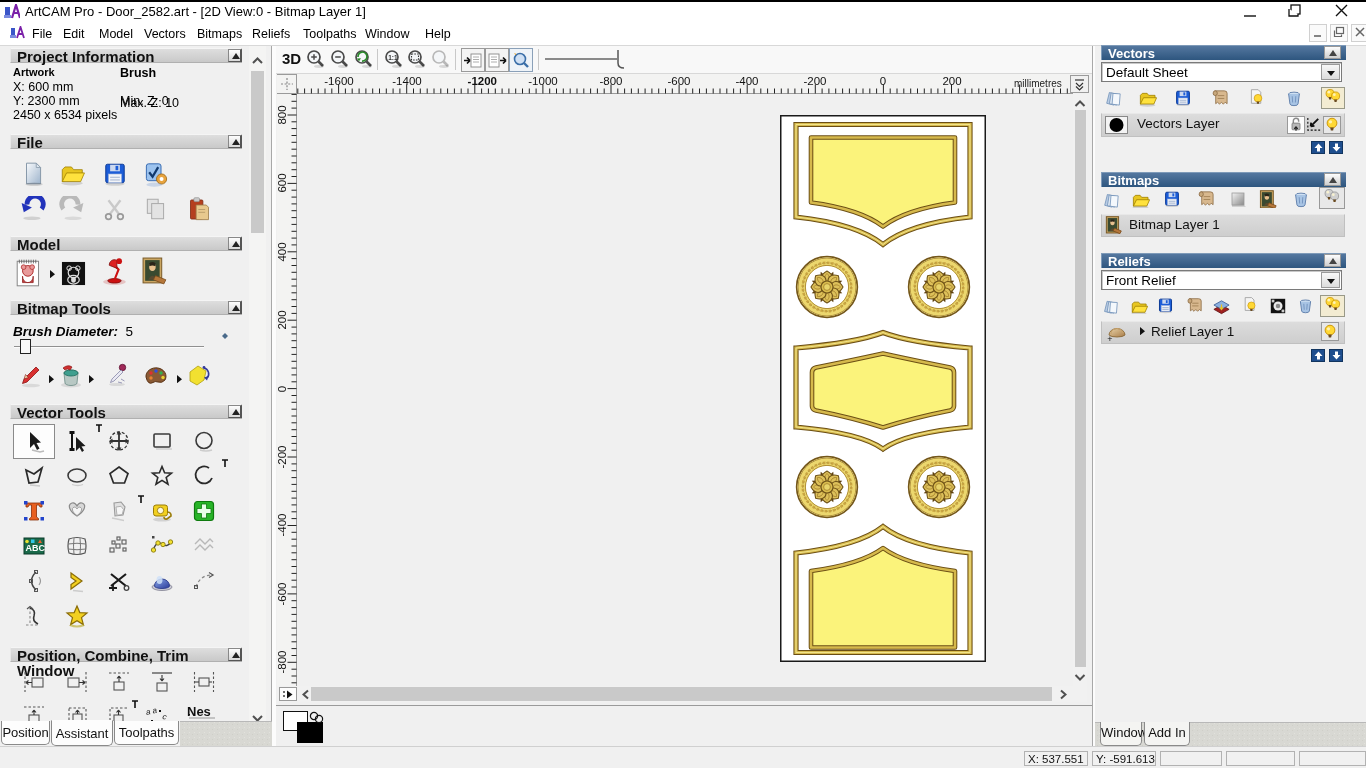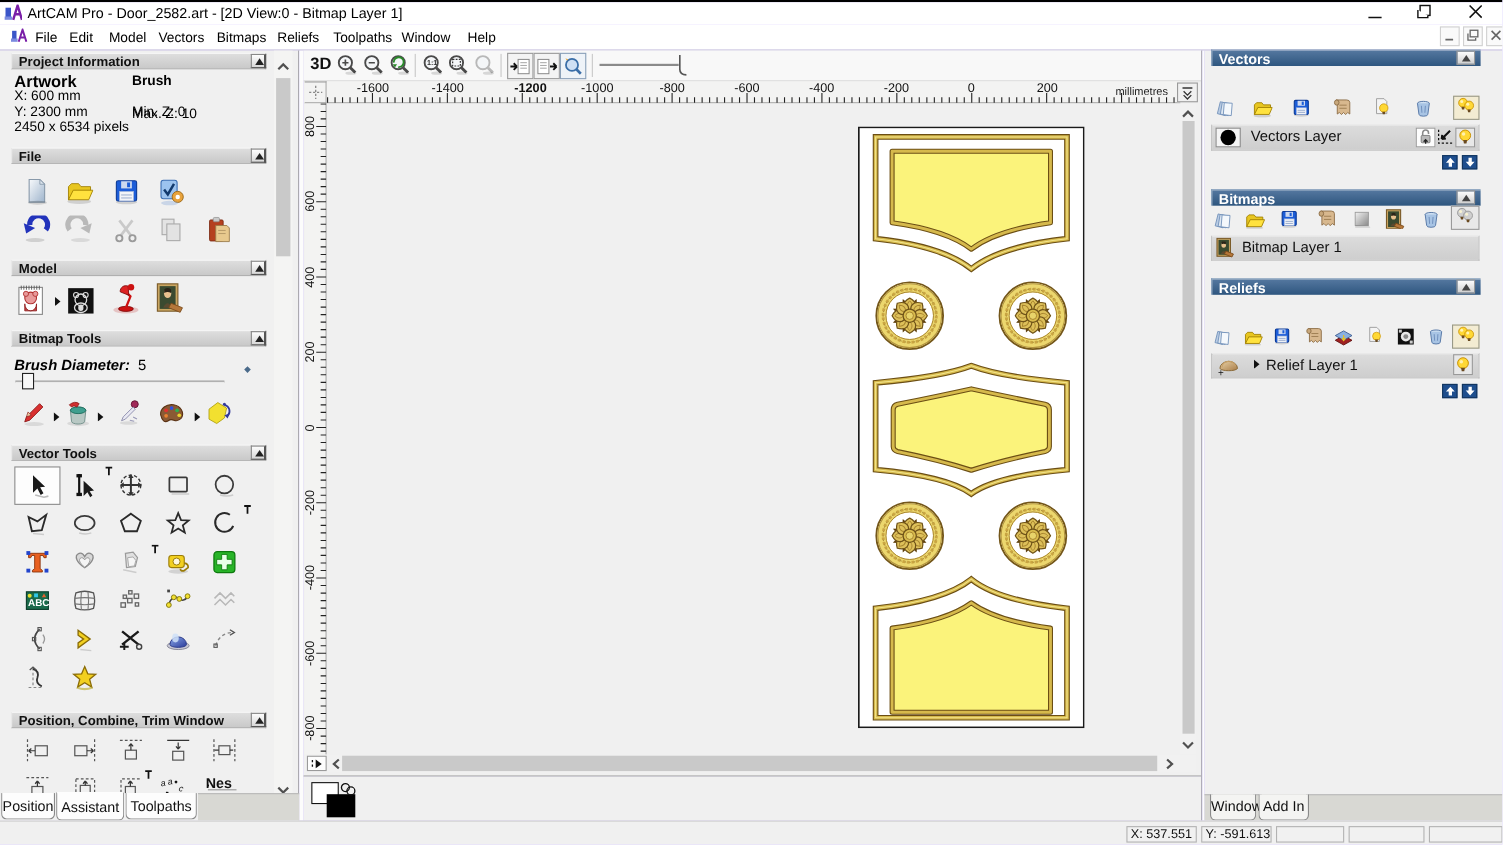--- a/index.html
+++ b/index.html
@@ -1,16 +1,16 @@
 <!DOCTYPE html>
 <html><head><meta charset="utf-8"><style>html,body{margin:0;padding:0;}
 *{box-sizing:border-box;}
 #root{position:relative;width:1366px;height:768px;background:#c4b5fd;font-family:"Liberation Sans",sans-serif;overflow:hidden;filter:opacity(0.999);}
 .hdrL{position:absolute;left:10px;width:232px;height:15px;background:linear-gradient(#dedede,#c9c9c9);border:1px solid #b0b0b0;border-top-color:#f5f5f5;border-left-color:#e8e8e8;}
-.hdrL span{position:absolute;left:6px;top:0px;font-size:12px;font-weight:bold;color:#111;line-height:15px;text-align:center;}
+.hdrL span{position:absolute;left:6px;top:0px;font-size:15px;font-weight:bold;color:#111;line-height:15px;}
 .colbtn{position:absolute;width:14px;height:13px;top:0px;background:linear-gradient(#fdfdfd,#d8d8d8);border:1px solid #888;border-right:2px solid #555;border-bottom:1px solid #555;}
 .bhdr{position:absolute;left:1101px;width:245px;height:15px;background:linear-gradient(#54779f,#2e567f);border-top:1px solid #7e9ab8;border-left:1px solid #7e9ab8;}
 .bhdr span{position:absolute;left:6px;top:0;font-size:13px;font-weight:bold;color:#fff;line-height:15px;}
 .bbtn{position:absolute;width:17px;height:13px;top:1px;background:linear-gradient(#fdfdfd,#cfcfcf);border:1px solid #999;}
 .tri-up{position:absolute;left:4px;top:3px;width:0;height:0;border-left:4px solid transparent;border-right:4px solid transparent;border-bottom:6px solid #444;}
 .ddown{position:absolute;left:1101px;width:241px;height:20px;background:#fff;border:1px solid #7a7a7a;box-shadow:inset 1px 1px 0 #c8c8c8;}
 .ddown span{position:absolute;left:4px;top:2px;font-size:13.5px;color:#000;}
 .ddbtn{position:absolute;right:1px;top:1px;width:19px;height:16px;background:linear-gradient(#f8f8f8,#dcdcdc);border:1px solid #9a9a9a;}
 .ddarr{position:absolute;left:5px;top:6px;width:0;height:0;border-left:4px solid transparent;border-right:4px solid transparent;border-top:5px solid #111;}
 .lrow{position:absolute;left:1101px;width:244px;background:linear-gradient(#dcdcdc,#cecece);border:1px solid #c0c0c0;border-top-color:#e8e8e8;}
@@ -84,21 +84,21 @@
     <div style="position:absolute;left:0px;top:45px;width:1366px;height:1px;background:#d8d8d8;"></div>
     <div style="position:absolute;left:0px;top:46px;width:271px;height:700px;background:#f0f0f0;"></div>
     <div style="position:absolute;left:271px;top:46px;width:1px;height:700px;background:#a8a8a8;"></div>
     <div style="position:absolute;left:272px;top:46px;width:4px;height:700px;background:#fcfcfc;"></div>
     <div class="hdrL" style="top:48px;">
       <span>Project Information</span>
       <div class="colbtn" style="left:217px;">
         <div class="tri-up" style="left:3px;top:3px;border-bottom-color:#222;"></div>
       </div>
     </div>
-    <div style="position:absolute;left:13px;top:66px;white-space:nowrap;font-size:15px;font-weight:bold;text-align:center;">Artwork</div>
+    <div style="position:absolute;left:13px;top:66px;white-space:nowrap;font-size:11px;font-weight:bold;text-align:center;">Artwork</div>
     <div style="position:absolute;left:120px;top:66px;white-space:nowrap;font-size:12.5px;font-weight:bold;">Brush</div>
     <div style="position:absolute;left:13px;top:80px;white-space:nowrap;font-size:12.5px;">X: 600 mm</div>
     <div style="position:absolute;left:120px;top:80px;white-space:nowrap;font-size:12.5px;margin-top:16px;">Max. Z: 10</div>
     <div style="position:absolute;left:13px;top:94px;white-space:nowrap;font-size:12.5px;">Y: 2300 mm</div>
     <div style="position:absolute;left:120px;top:94px;white-space:nowrap;font-size:12.5px;">Min. Z: 0</div>
     <div style="position:absolute;left:13px;top:108px;white-space:nowrap;font-size:12.5px;">2450 x 6534 pixels</div>
     <div class="hdrL" style="top:134px;">
       <span>File</span>
       <div class="colbtn" style="left:217px;">
         <div class="tri-up" style="left:3px;top:3px;border-bottom-color:#222;"></div>
@@ -1125,20 +1125,26 @@
     </svg>
     <div style="position:absolute;left:1092px;top:46px;width:1px;height:700px;background:#a8a8a8;"></div>
     <div style="position:absolute;left:1093px;top:46px;width:2px;height:700px;background:#fcfcfc;"></div>
     <div style="position:absolute;left:1095px;top:46px;width:271px;height:700px;background:#f0f0f0;"></div>
     <div class="bhdr" style="top:45px;">
       <span>Vectors</span>
     </div>
     <div class="bbtn" style="left:1324px;top:46px;">
       <div class="tri-up"></div>
     </div>
+    <div class="ddown" style="top:61.5px;">
+      <span>Default Sheet</span>
+      <div class="ddbtn">
+        <div class="ddarr"></div>
+      </div>
+    </div>
     <svg style="position:absolute;left:1104px;top:88px;" width="18" height="20" viewBox="0 0 18 20">
       <path d="M2.7,15.3 l2.7,-10.8 l7.2,1.8 l-2.7,10.8 z" fill="#b9cce4" stroke="#7090b8" stroke-width="0.8"></path>
       <path d="M5.4,15.75 l1.8,-10.8 l7.2,1.35 l-1.8,10.8 z" fill="#dde7f2" stroke="#7090b8" stroke-width="0.8"></path>
       <path d="M8.1,16.2 l0.9,-10.8 l7.2,0.45 l-0.9,11.25 z" fill="#f4f8fc" stroke="#7090b8" stroke-width="0.8"></path>
     </svg>
     <svg style="position:absolute;left:1138px;top:89px;" width="19" height="18" viewBox="0 0 19 18">
       <ellipse cx="9.5" cy="16.229166666666664" rx="7.916666666666666" ry="1.5833333333333333" fill="#00000022"></ellipse>
       <path d="M2.375,15.041666666666666 v-8.708333333333332 l1.9791666666666665,-1.9791666666666665 h4.75 l1.5833333333333333,1.9791666666666665 h6.333333333333333 v3.1666666666666665 z" fill="#e8c620" stroke="#a08000" stroke-width="0.8"></path>
       <path d="M2.375,15.041666666666666 l3.1666666666666665,-6.333333333333333 h13.0625 l-2.770833333333333,6.333333333333333 z" fill="#ffe23e" stroke="#a08000" stroke-width="0.8"></path>
     </svg>
@@ -1283,20 +1289,26 @@
       <path d="M4.75,14.928571428571429 q2.7142857142857144,-5.428571428571429 5.428571428571429,0 z" fill="#5a4a30"></path>
       <path d="M5.428571428571429,4.071428571428571 q2.0357142857142856,-1.6964285714285716 4.071428571428571,0 l0,2.0357142857142856 q-2.0357142857142856,-1.0178571428571428 -4.071428571428571,0 z" fill="#2a2418"></path>
       <path d="M9.5,12.214285714285715 l6.7857142857142865,2.7142857142857144 l-1.3571428571428572,2.7142857142857144 l-6.7857142857142865,-2.7142857142857144 z" fill="#b5773a" stroke="#7a4a1a" stroke-width="0.8"></path>
     </svg>
     <div style="position:absolute;left:1129px;top:217px;white-space:nowrap;font-size:13.5px;color:#111;">Bitmap Layer 1</div>
     <div class="bhdr" style="top:253px;">
       <span>Reliefs</span>
     </div>
     <div class="bbtn" style="left:1324px;top:254px;">
       <div class="tri-up"></div>
+    </div>
+    <div class="ddown" style="top:270px;">
+      <span>Front Relief</span>
+      <div class="ddbtn">
+        <div class="ddarr"></div>
+      </div>
     </div>
     <svg style="position:absolute;left:1102px;top:297px;" width="17" height="18" viewBox="0 0 17 18">
       <path d="M2.55,14.45 l2.55,-10.2 l6.8,1.7 l-2.55,10.2 z" fill="#b9cce4" stroke="#7090b8" stroke-width="0.8"></path>
       <path d="M5.1,14.875 l1.7,-10.2 l6.8,1.275 l-1.7,10.2 z" fill="#dde7f2" stroke="#7090b8" stroke-width="0.8"></path>
       <path d="M7.6499999999999995,15.299999999999999 l0.85,-10.2 l6.8,0.425 l-0.85,10.625 z" fill="#f4f8fc" stroke="#7090b8" stroke-width="0.8"></path>
     </svg>
     <svg style="position:absolute;left:1130px;top:298px;" width="18" height="16" viewBox="0 0 18 16">
       <ellipse cx="9.0" cy="15.375" rx="7.5" ry="1.5" fill="#00000022"></ellipse>
       <path d="M2.25,14.25 v-8.25 l1.875,-1.875 h4.5 l1.5,1.875 h6.0 v3.0 z" fill="#e8c620" stroke="#a08000" stroke-width="0.8"></path>
       <path d="M2.25,14.25 l3.0,-6.0 h12.375 l-2.625,6.0 z" fill="#ffe23e" stroke="#a08000" stroke-width="0.8"></path>

